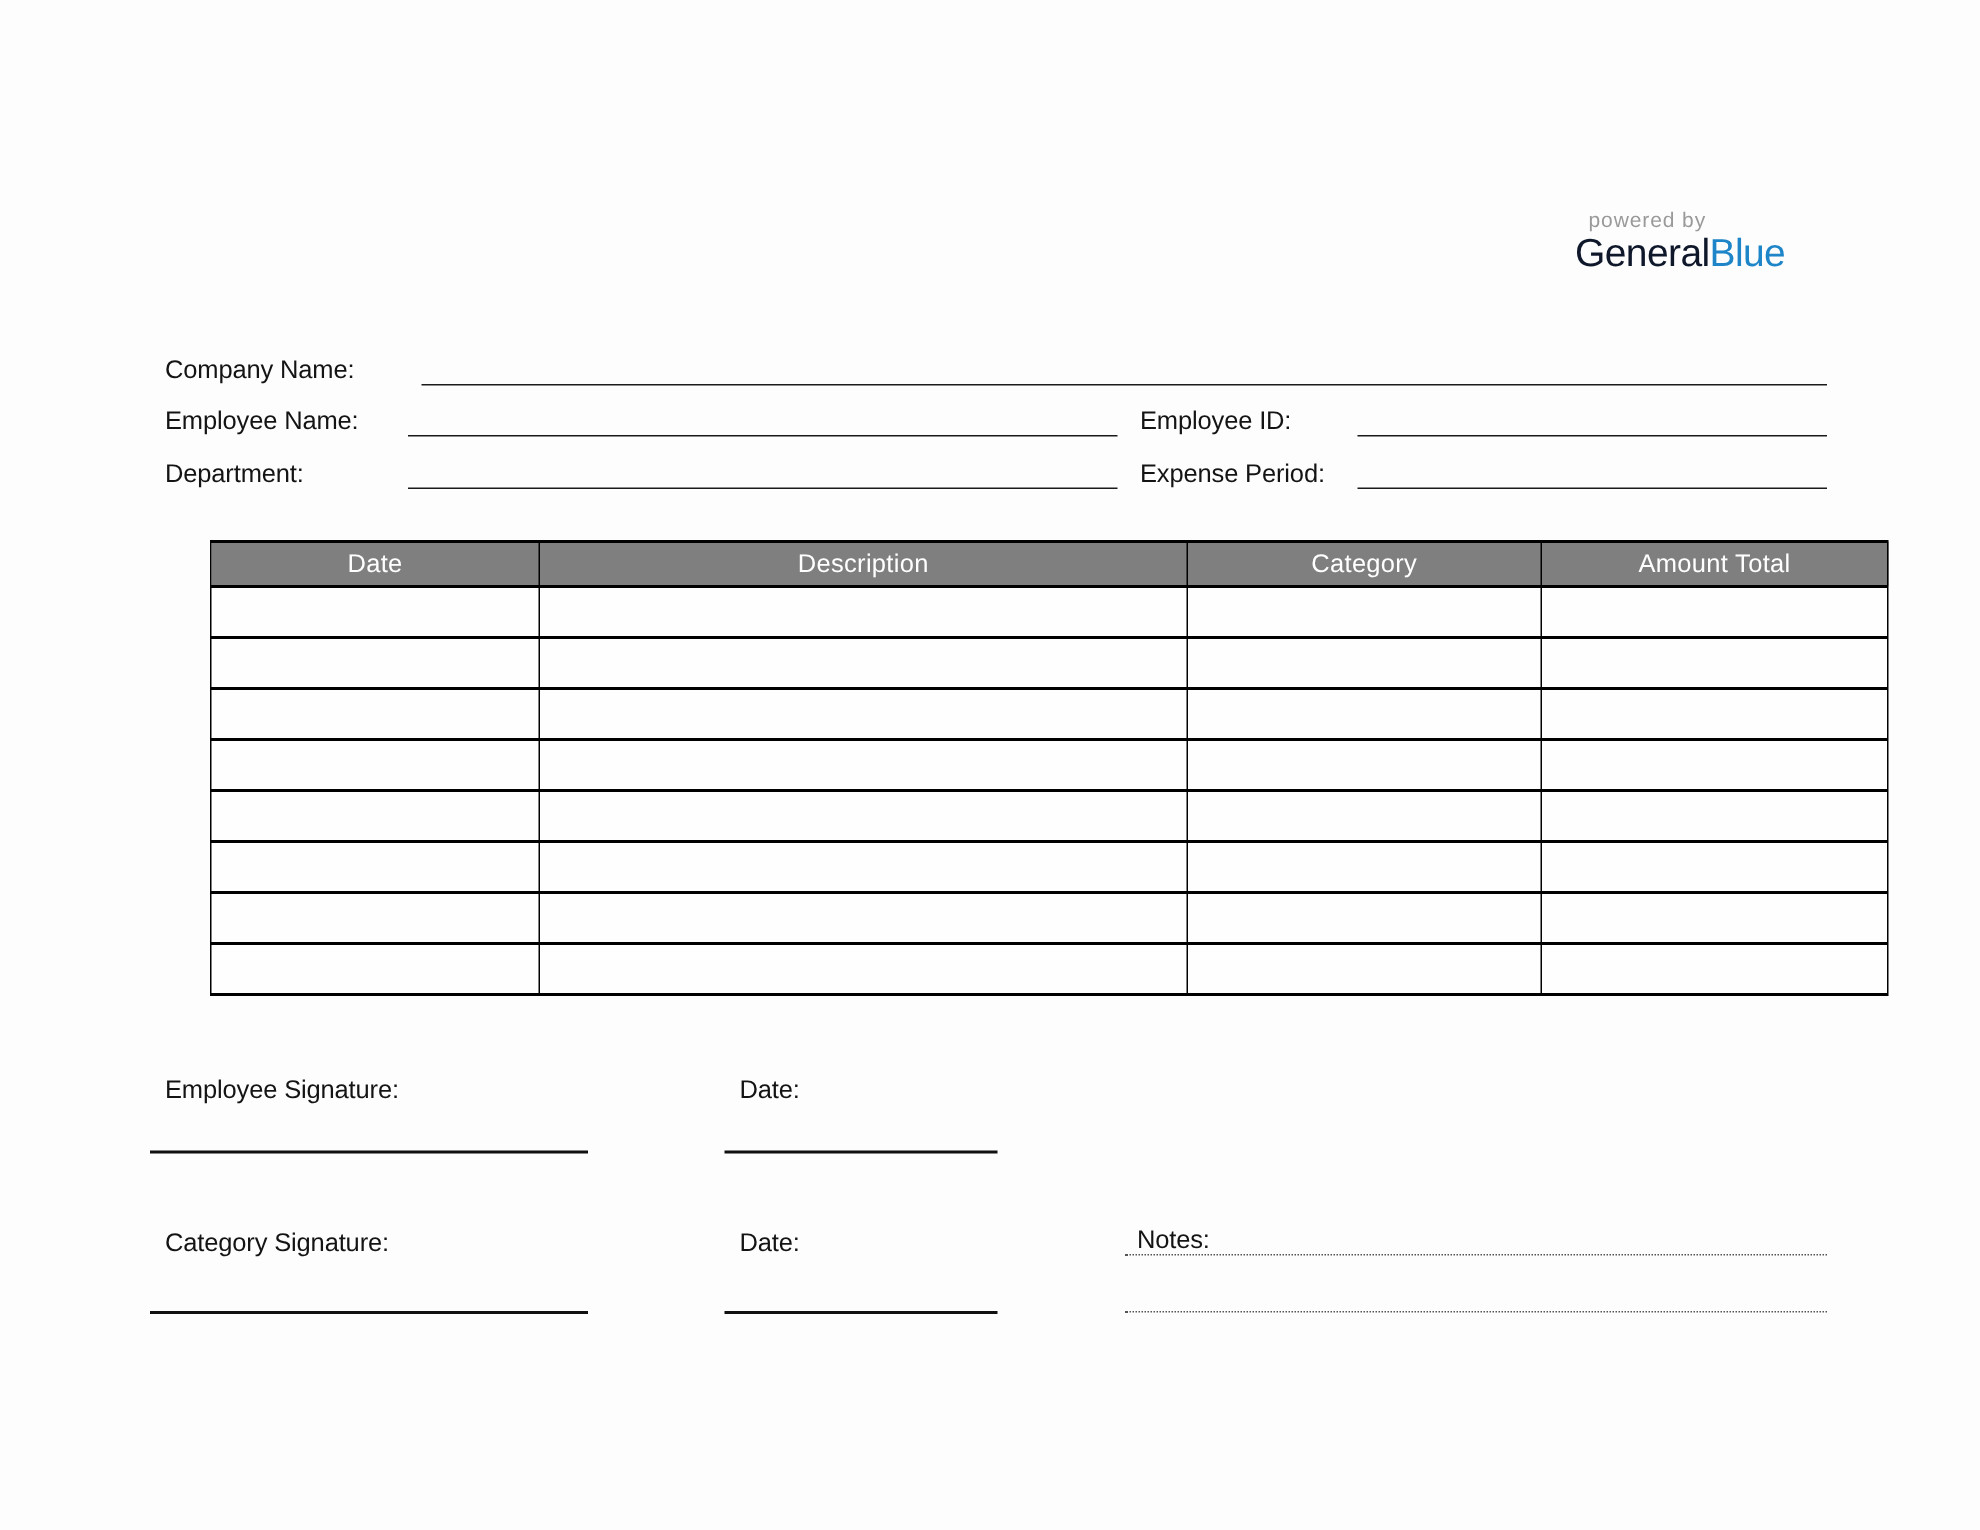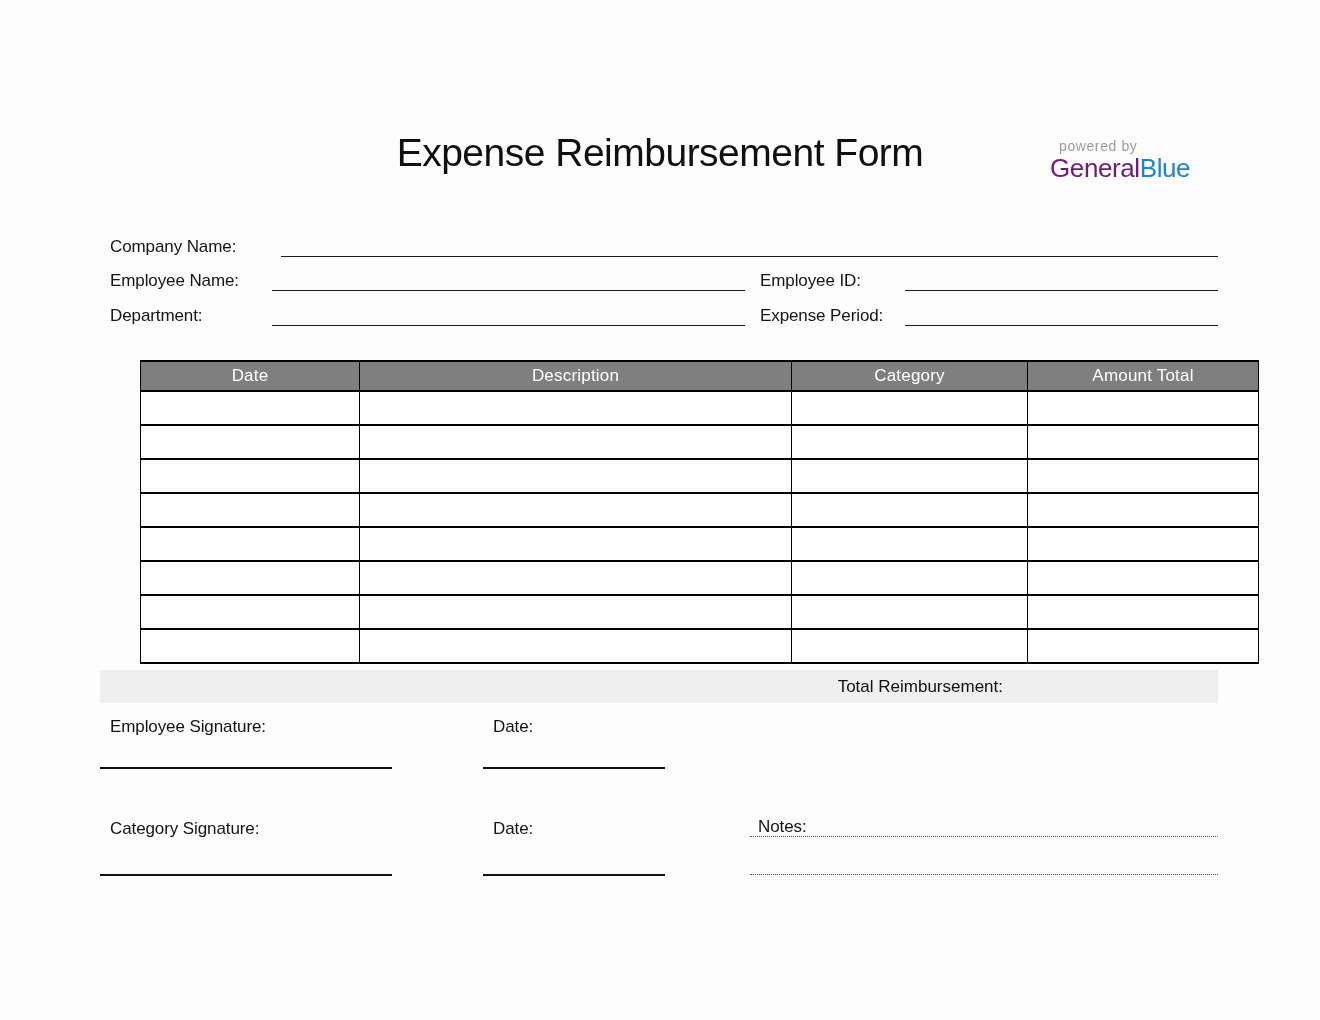--- a/index.html
+++ b/index.html
@@ -15,21 +15,21 @@
 
   
   .title {
     position:absolute; left:0; top:131px; width:1320px;
     text-align:center; font-size:39px; letter-spacing:-0.5px; color:#101010;
     font-weight:400;
   }
   .logo { position:absolute; left:1050px; top:122px; width:170px;margin-top:16px; }
   .powered-by { font-size:14px; color:#9a9a9a; letter-spacing:0.6px; padding-left:9px; }
   .brand { font-size:26px; letter-spacing:-0.4px; line-height:1.15; }
-  .brand-general { color:#701a75; }
+  .brand-general { color:#0f172a; }
   .brand-blue { color:var(--brand-blue,#1E86C8); }
 
   
   .label { position:absolute; font-size:17px; color:#141414; letter-spacing:-0.1px; white-space:nowrap; }
   .field-input {
     position:absolute; height:21px;
     border:0; border-bottom:1.5px solid #1a1a1a;
     background:transparent; outline:none;
     font-family:inherit; font-size:16px; color:#161616; padding:0 4px;
   }
@@ -73,21 +73,20 @@
   .receipts-note {
     position:absolute; left:750px; top:717px; width:468px;
     text-align:center; font-size:17px; color:#141414;
   }
 </style>
 </head>
 <body>
 
 <div class="page">
 
-  <div class="title">Expense Reimbursement Form</div>
 
   <div class="logo">
     <div class="powered-by">powered by</div>
     <div class="brand"><span class="brand-general">General</span><span class="brand-blue">Blue</span></div>
   </div>
 
   <div class="label" style="left:110px; top:237px;">Company Name:</div>
   <input class="field-input" style="left: 281px; top: 236px; width: 937px;" value="">
 
   <div class="label" style="left:110px; top:271px;">Employee Name:</div>
@@ -162,24 +161,20 @@
         </tr>
         <tr>
           <td></td>
           <td></td>
           <td></td>
           <td></td>
         </tr>
       </tbody>
   </table>
 
-  <div class="total-row">
-    <div class="total-label">Total Reimbursement:</div>
-    <div class="total-value"></div>
-  </div>
 
   <div class="label" style="left:110px; top:717px;">Employee Signature:</div>
   <div class="label" style="left:493px; top:717px;">Date:</div>
 
   <div class="sig-line" style="left:100px; top:745px; width:292px;"></div>
   <div class="sig-line" style="left:483px; top:745px; width:182px;"></div>
 
   <div class="label" style="left:758px; top:817px;">Notes:</div>
   <div class="dotted-line" style="left:750px; top:813px; width:468px;"></div>
   <div class="dotted-line" style="left:750px; top:851px; width:468px;"></div>

